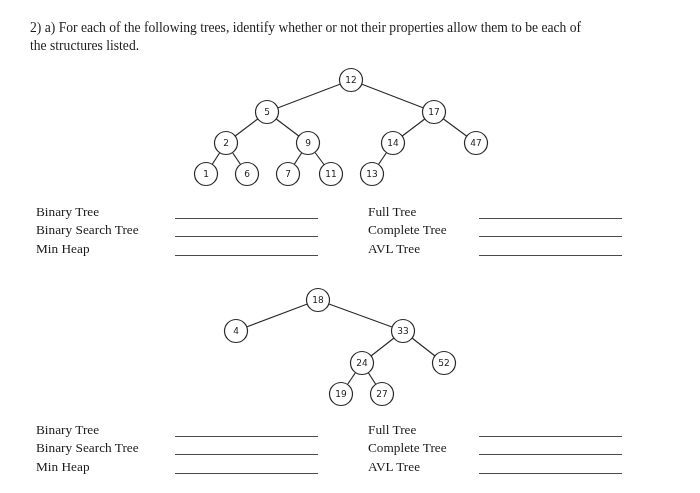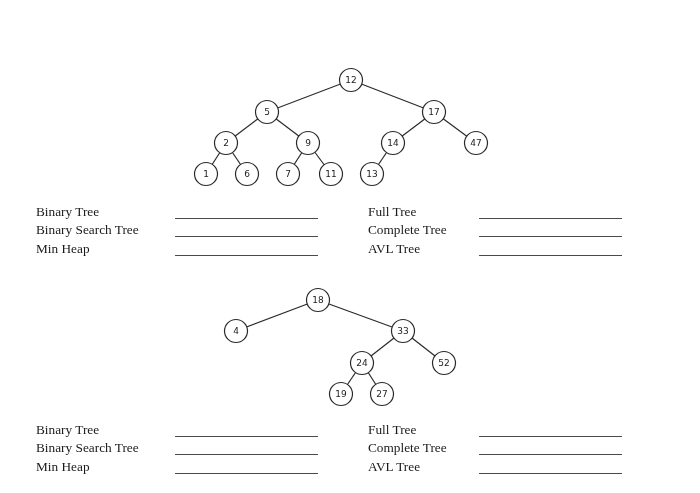--- a/index.html
+++ b/index.html
@@ -54,20 +54,22 @@
     font-size: 9px;
     fill: #222222;
   }
 </style>
 </head>
 <body>
 
 <div class="page">
 
   <div class="header">
+    <div>2) a) For each of the following trees, identify whether or not their properties allow them to be each of</div>
+    <div>the structures listed.</div>
   </div>
 
   <svg id="trees-svg" width="700" height="493" viewBox="0 0 700 493">
       <line x1="351" y1="80" x2="267" y2="112" stroke="#2a2a2a" stroke-width="1.2"></line>
       <line x1="351" y1="80" x2="434" y2="112" stroke="#2a2a2a" stroke-width="1.2"></line>
       <line x1="267" y1="112" x2="226" y2="143" stroke="#2a2a2a" stroke-width="1.2"></line>
       <line x1="267" y1="112" x2="308" y2="143" stroke="#2a2a2a" stroke-width="1.2"></line>
       <line x1="434" y1="112" x2="393" y2="143" stroke="#2a2a2a" stroke-width="1.2"></line>
       <line x1="434" y1="112" x2="476" y2="143" stroke="#2a2a2a" stroke-width="1.2"></line>
       <line x1="226" y1="143" x2="206" y2="174" stroke="#2a2a2a" stroke-width="1.2"></line>

